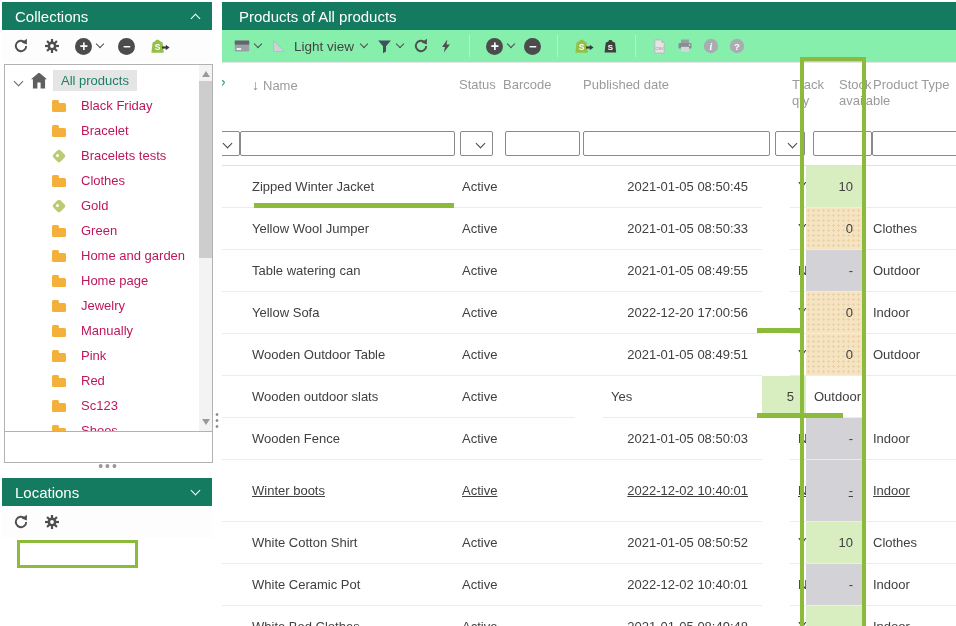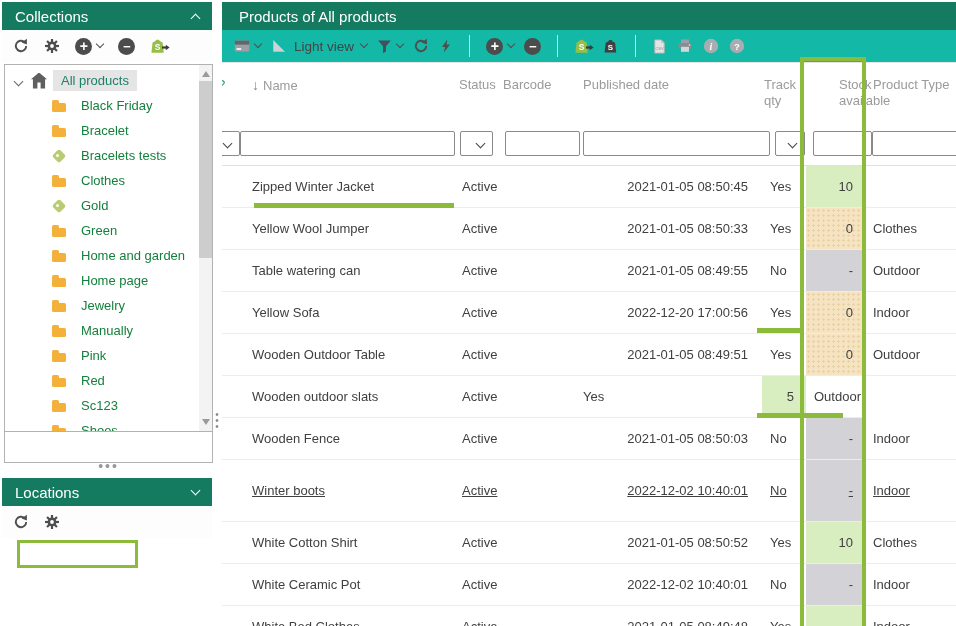--- a/index.html
+++ b/index.html
@@ -39,37 +39,37 @@
   .tree-icon[data-icon="folder"]::after{ content:""; position:absolute; left:1px; top:2px; width:7px; height:4px;
     background:#f3b13c; border-radius:1.5px 1.5px 0 0; }
   .tree-icon[data-icon="folder"]::before{ content:""; position:absolute; left:1px; top:5px; width:14px; height:9px;
     background:#f3b13c; border-radius:1.5px; }
   .tree-icon[data-icon="tag"]::before{ content:""; position:absolute; left:3px; top:3px; width:10px; height:10px;
     background:#b9cc73; border-radius:2px; transform:rotate(45deg); }
   .tree-icon[data-icon="tag"]::after{ content:""; position:absolute; left:4.5px; top:6.5px; width:3px; height:3px;
     background:#fff; border-radius:50%; }
   .tree-icon[data-icon="home"]{ background:#5f5f5f;
     clip-path:polygon(50% 0,100% 42%,88% 42%,88% 100%,60% 100%,60% 62%,40% 62%,40% 100%,12% 100%,12% 42%,0 42%); }
-  .tree-label{ padding:3px 8px; color:#15803d; }
+  .tree-label{ padding:3px 8px; color:#be185d; }
   .tree-item.selected .tree-label{ background:#e5e5e5; color:#1c7f68; }
   .vscroll{ position:absolute; top:0; right:0; bottom:0; width:13px; background:#f3f3f3; }
   .vscroll .arr{ position:absolute; left:3px; width:0; height:0; border-left:4px solid transparent; border-right:4px solid transparent; }
   .vscroll .arr.up{ top:6px; border-bottom:6px solid #9a9a9a; }
   .vscroll .arr.down{ bottom:6px; border-top:6px solid #9a9a9a; }
   .vscroll .thumb{ position:absolute; left:0; top:16px; width:13px; height:177px; background:#cdcdcd; }
   #tree-footer{ position:absolute; left:2px; top:430px; width:209px; height:31px;
     border:1px solid #b2b2b2; border-top:none; background:#fff; }
   #h-grip{ position:absolute; left:2px; top:459px; width:209px; text-align:center;
     color:#999; font-size:14px; letter-spacing:2px; line-height:10px; }
   #v-grip{ position:absolute; left:213px; top:412px; width:8px; color:#8a8a8a; font-size:10px; line-height:6px; text-align:center; }
   #locations-panel{ position:absolute; left:2px; top:478px; width:210px; }
   
   #main-titlebar{ position:absolute; left:222px; top:2px; right:0; height:28px; background:var(--teal);
     color:#fff; display:flex; align-items:center; padding-left:17px; font-size:15px; }
-  #main-toolbar{ position:absolute; left:222px; top:30px; right:0; height:32px; background:#14b8a6;
+  #main-toolbar{ position:absolute; left:222px; top:30px; right:0; height:32px; background:#86efac;
     display:flex; align-items:center; gap:10px; padding-left:12px; }
   #main-toolbar .lbl{ color:#444; font-size:13.5px; margin:0 2px; }
   #grid{ position:absolute; left:222px; top:62px; right:0; bottom:0; background:#fff;
     border-top:1px solid #e5e5e5; overflow:hidden; }
   .g-row{ display:grid; grid-template-columns:18px 215px 45px 75px 187px 44px 59px 1fr; }
   .g-head{ height:66px; color:#9b9b9b; }
   .g-head > div{ padding-top:14px; line-height:16px; }
   .g-head .c-name{ padding-left:12px; }
   .g-head .c-status{ padding-left:4px; }
   .g-head .c-barcode{ padding-left:3px; }
@@ -94,21 +94,21 @@
   .fc-track{ width:30px; margin-left:13px; }
   .fc-stock{ margin:0 6px 0 7px; }
   .fc-type{ margin-left:7px; }
   .d-row > div{ display:flex; align-items:center; border-bottom:1px solid #ececec; }
   .d-row{ height:42px; }
   .d-row.tall{ height:62px;text-decoration:underline; }
   .d-row.partial{ height:42px; }
   .c-name{ padding-left:12px; }
   .c-status{ padding-left:7px; }
   .c-published{ justify-content:flex-end; padding-right:14px; }
-  .c-track{ padding-left:8px; }
+  .c-track{ padding-left:8px;margin-left:28px; }
   .c-stock{ justify-content:flex-end; padding-right:12px; }
   .c-type{ padding-left:8px; }
   .d-row .c-stock.s-green{ background:var(--s-green); }
   .d-row .c-stock.s-tan{ background:var(--s-tan);
     background-image:radial-gradient(#e8d2a6 1px, transparent 1.2px); background-size:5px 5px; }
   .d-row .c-stock.s-gray{ background:var(--s-gray); }
   
   .ann{ position:absolute; pointer-events:none; z-index:6; }
   #ann-stock-box{ left:800px; top:57px; width:66px; height:569px; border:4px solid var(--hl); border-bottom:none; }
   #ann-name-underline{ left:254px; top:203px; width:200px; height:5px; background:var(--hl); }

